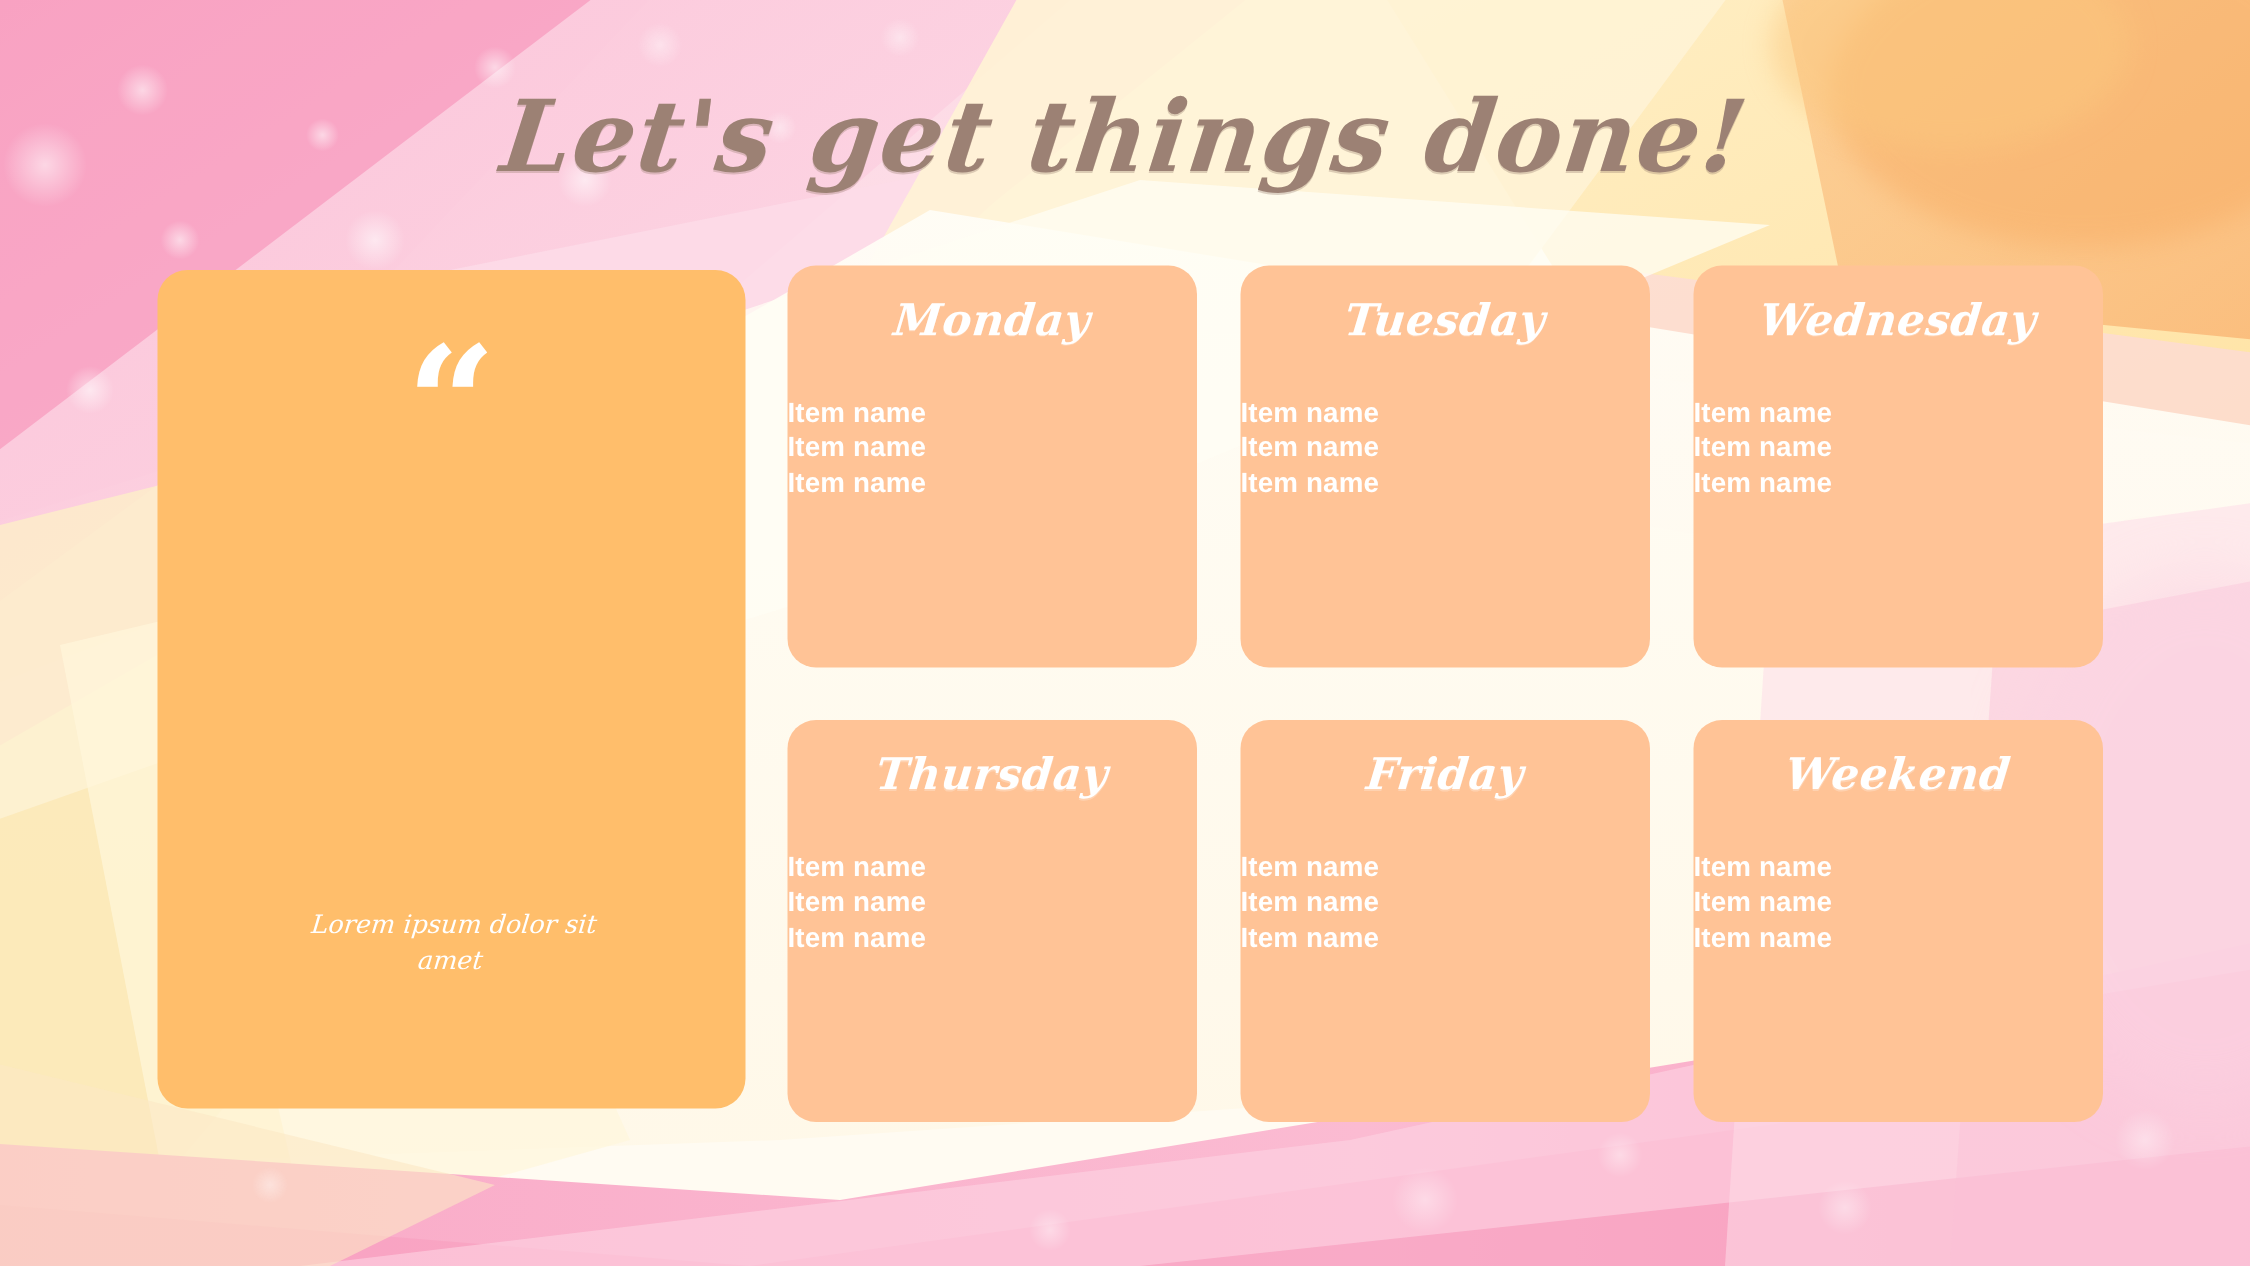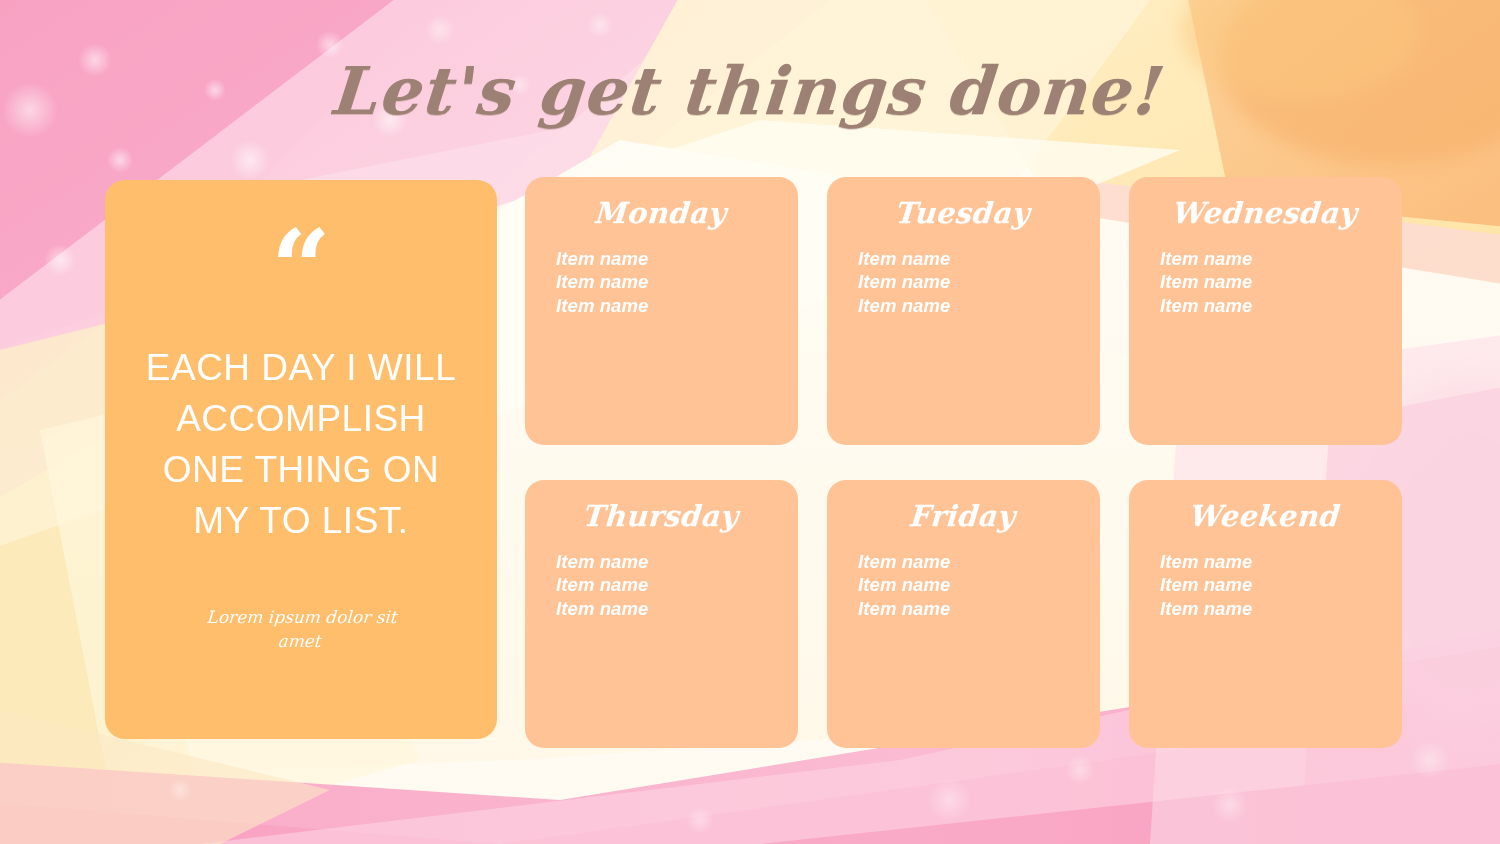--- a/index.html
+++ b/index.html
@@ -97,24 +97,22 @@
     color:#FFFFFF;
     font-family:"DejaVu Serif", serif;
     font-style:italic;
     font-weight:700;
     font-size:29px;
     letter-spacing:.4px;
     transform:skewX(-6deg);
     text-shadow:0 1px 0 rgba(255,255,255,.25);
   }
   .day-items {
-    margin-top:17px;
-    padding-left:31px;
+    margin-top:33px;
     list-style:none;
-    font-style:italic;
   }
   .day-items li {
     color:#FFFFFF;
     font-size:18.5px;
     font-weight:700;
     line-height:1.27;
     letter-spacing:.1px;
   }
 </style>
 </head>
@@ -221,21 +219,20 @@
     </g>
   </svg>
 </div>
 
 <div id="stage">
 
   <h1 class="slide-title">Let's get things done!</h1>
 
   <section class="quote-card">
     <div class="quote-mark">“</div>
-    <p class="quote-text">EACH DAY I WILL ACCOMPLISH ONE THING ON MY TO LIST.</p>
     <p class="quote-sub">Lorem ipsum dolor sit amet</p>
   </section>
 
   <div class="day-grid">
 
     <article class="day-card">
       <h2 class="day-title">Monday</h2>
       <ul class="day-items">
         <li>Item name</li>
         <li>Item name</li>

